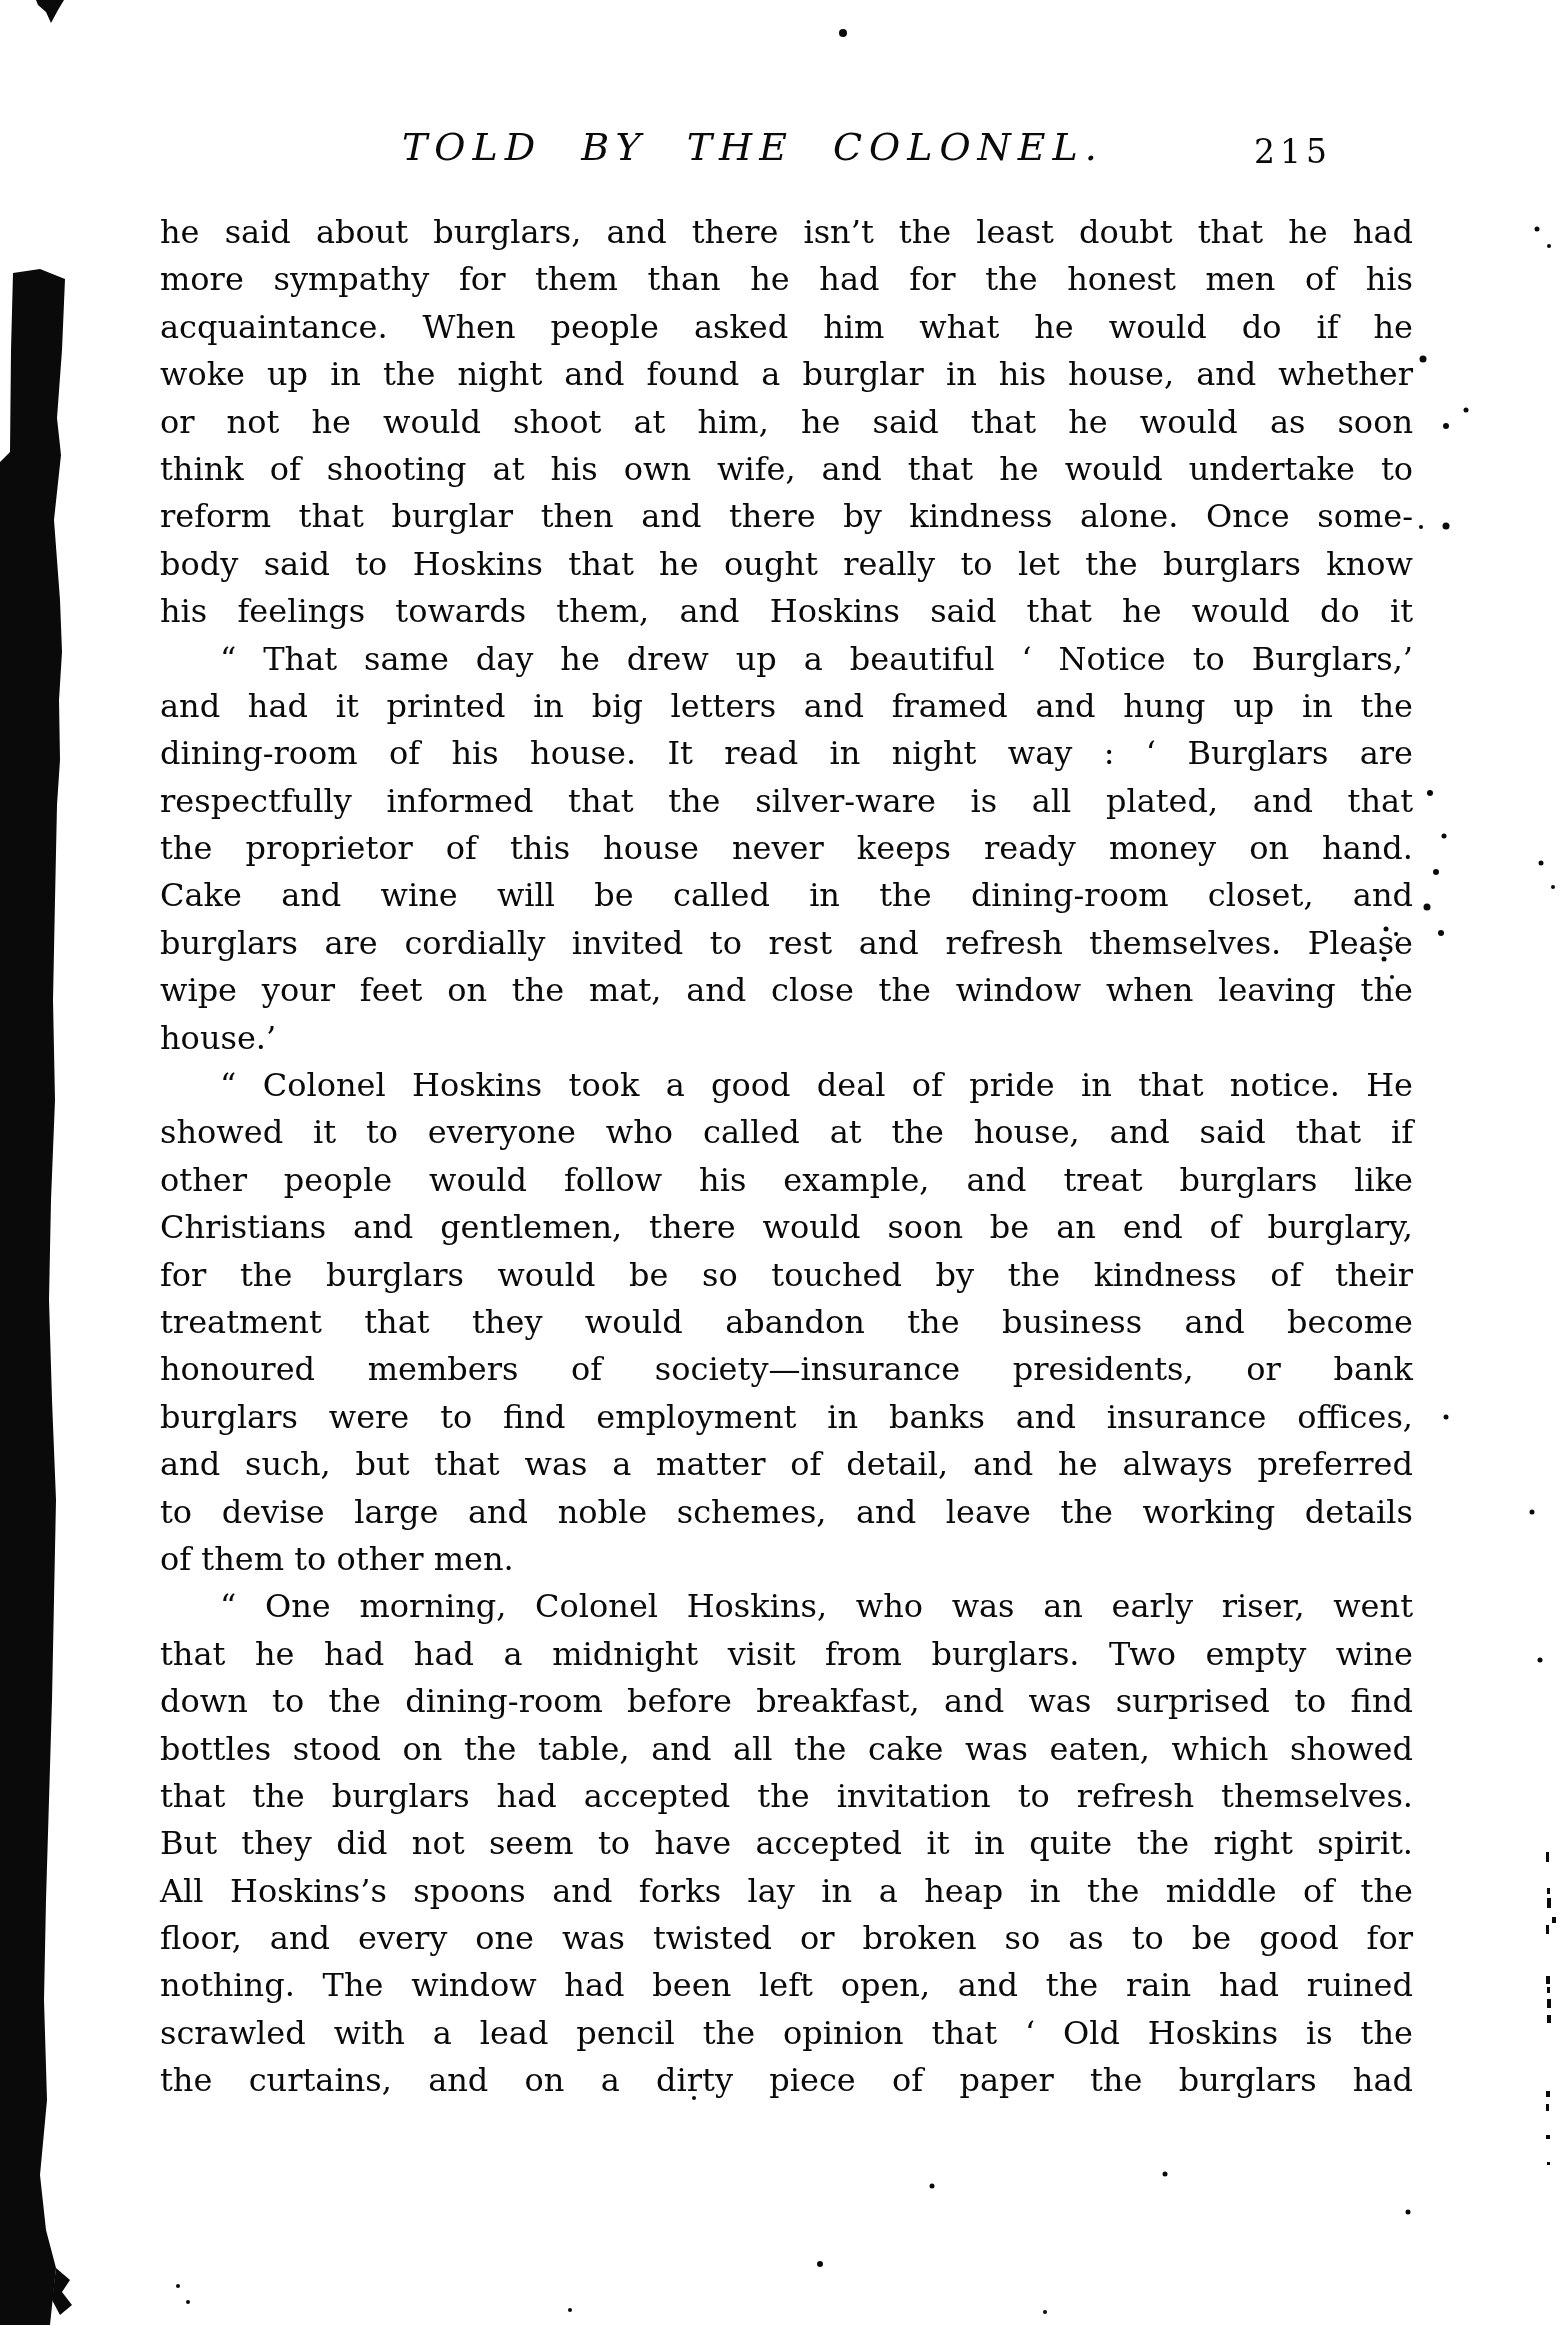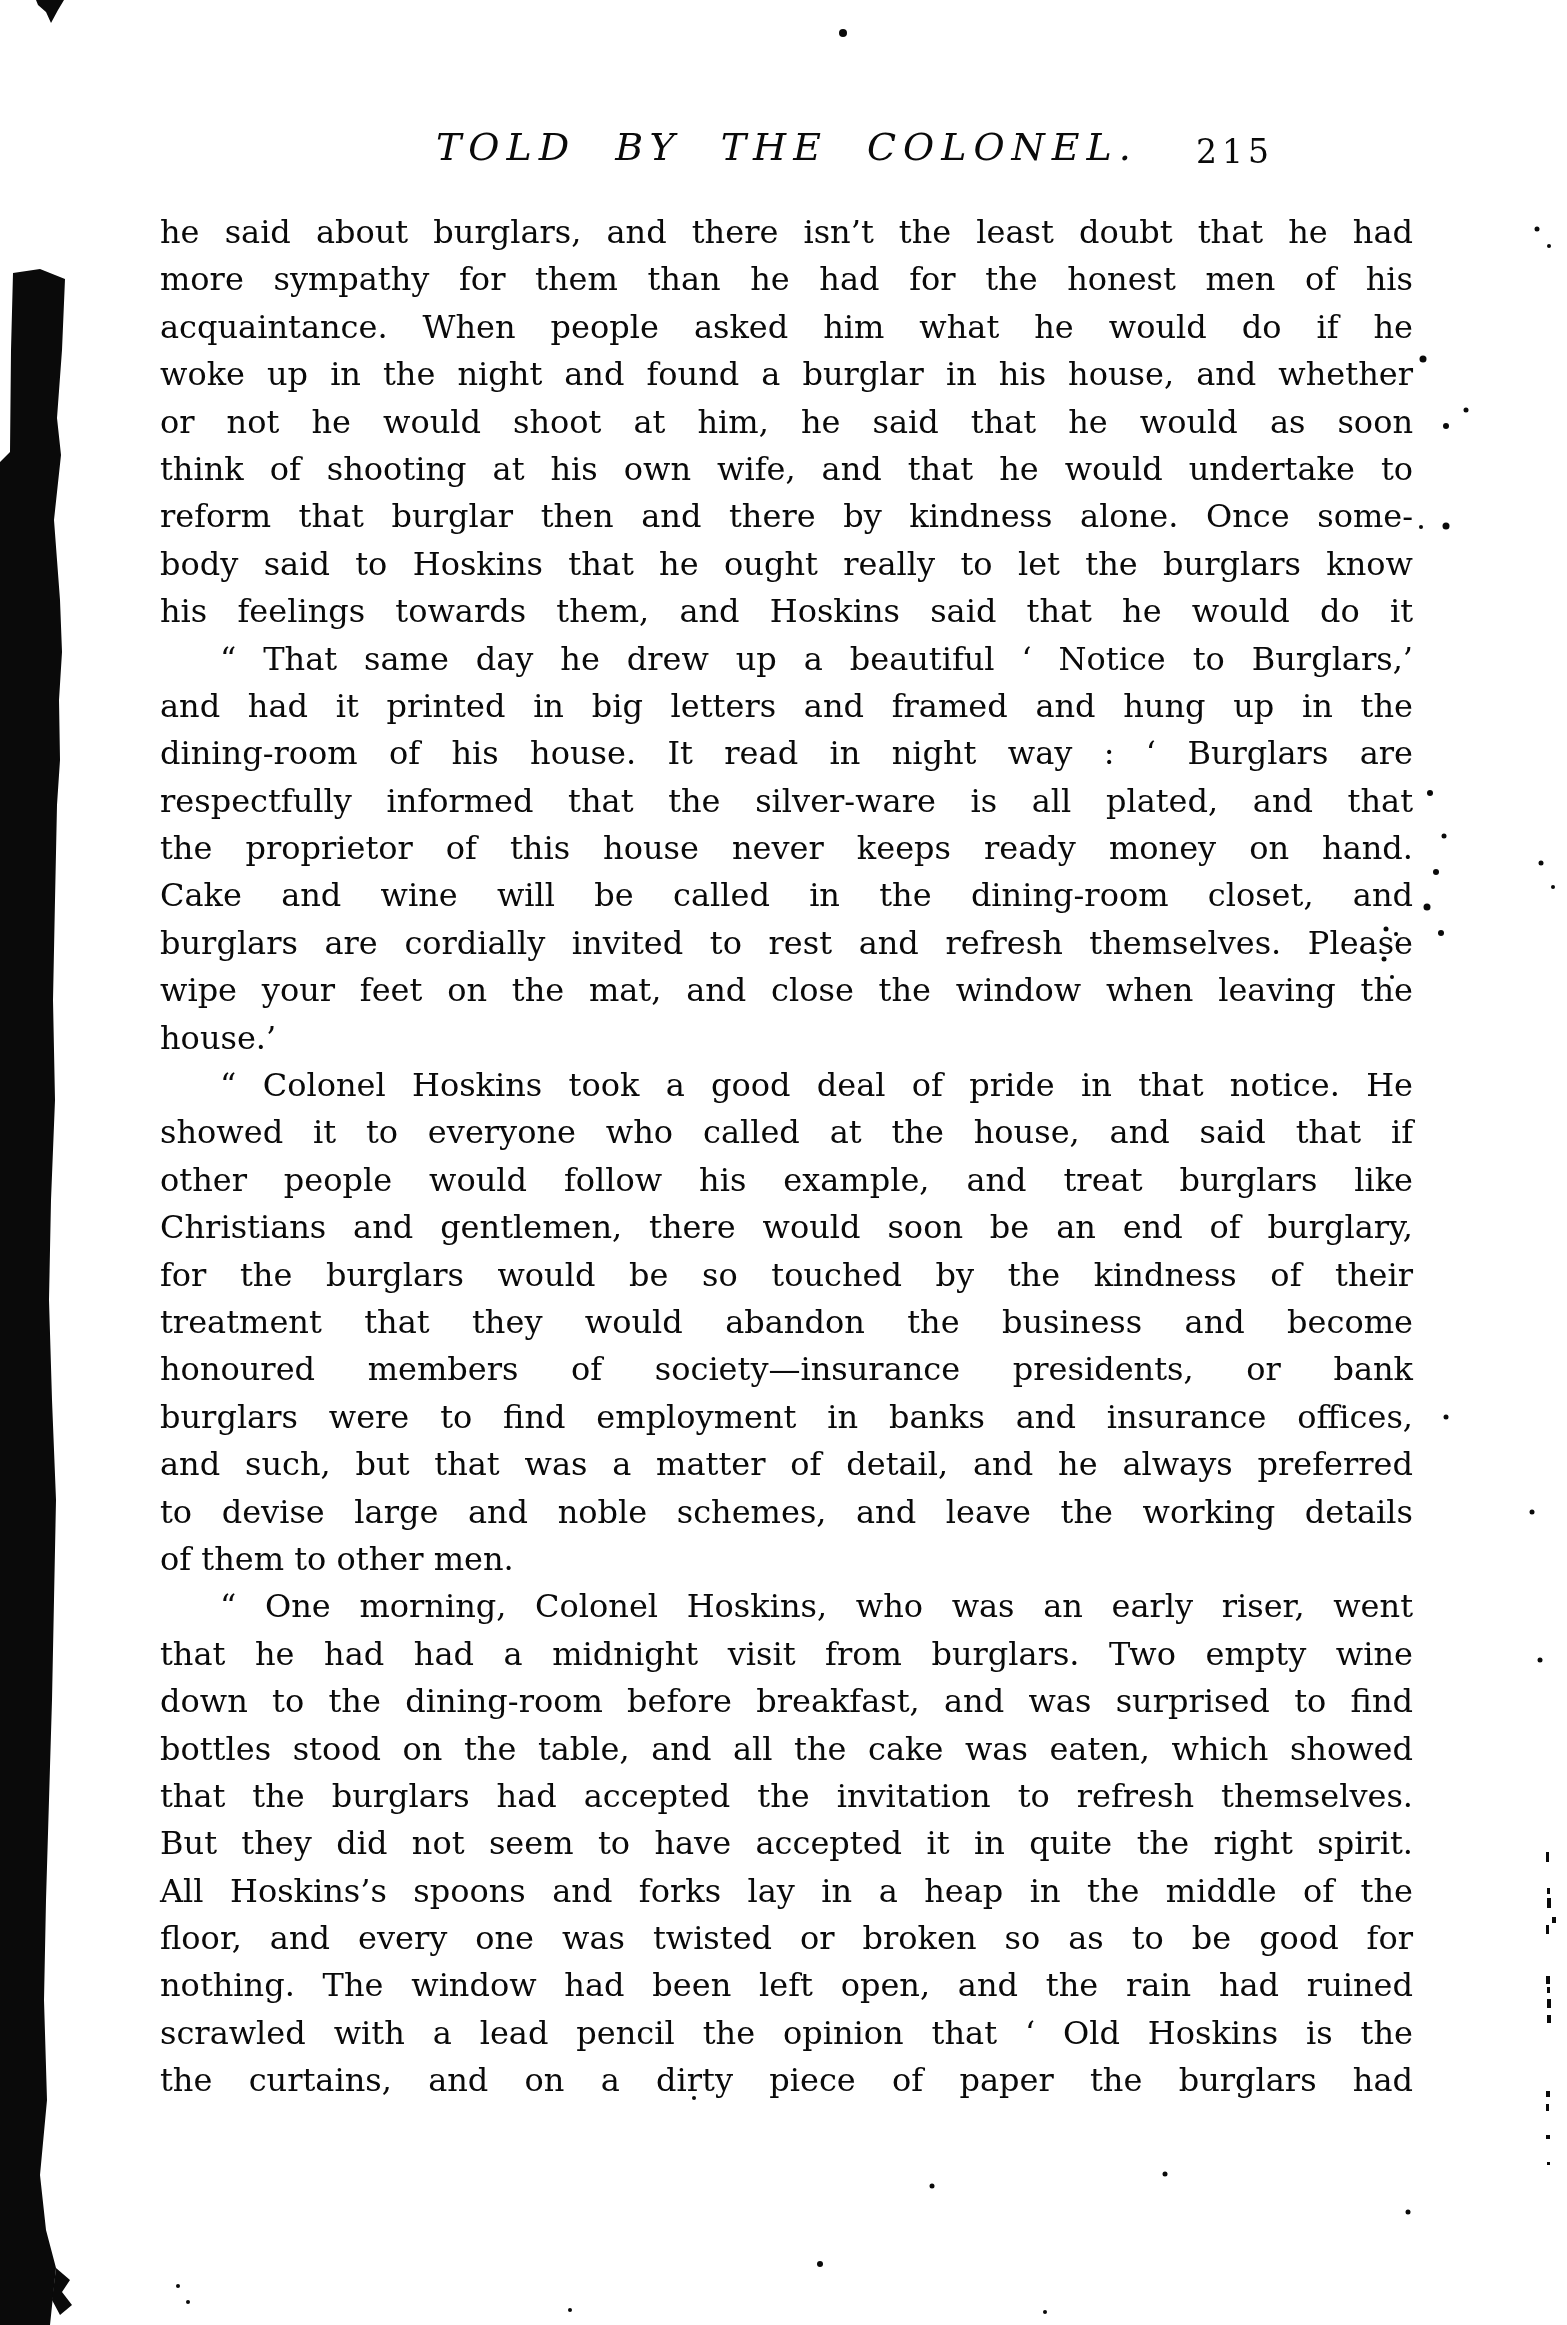--- a/index.html
+++ b/index.html
@@ -30,25 +30,24 @@
   .running-title {
     position: absolute;
     left: 402px;
     top: 124px;
     font-style: italic;
     font-size: 38px;
     line-height: 46px;
     letter-spacing: 7px;
     word-spacing: 20px;
     white-space: nowrap;
-    margin-left: 34px;
   }
   .page-number {
     position: absolute;
-    left: 1196px;
+    left: 1254px;
     top: 132px;
     font-size: 33px;
     line-height: 40px;
     letter-spacing: 5px;
   }
   .body-text {
     position: absolute;
     left: 160px;
     top: 209px;
     width: 1253px;

